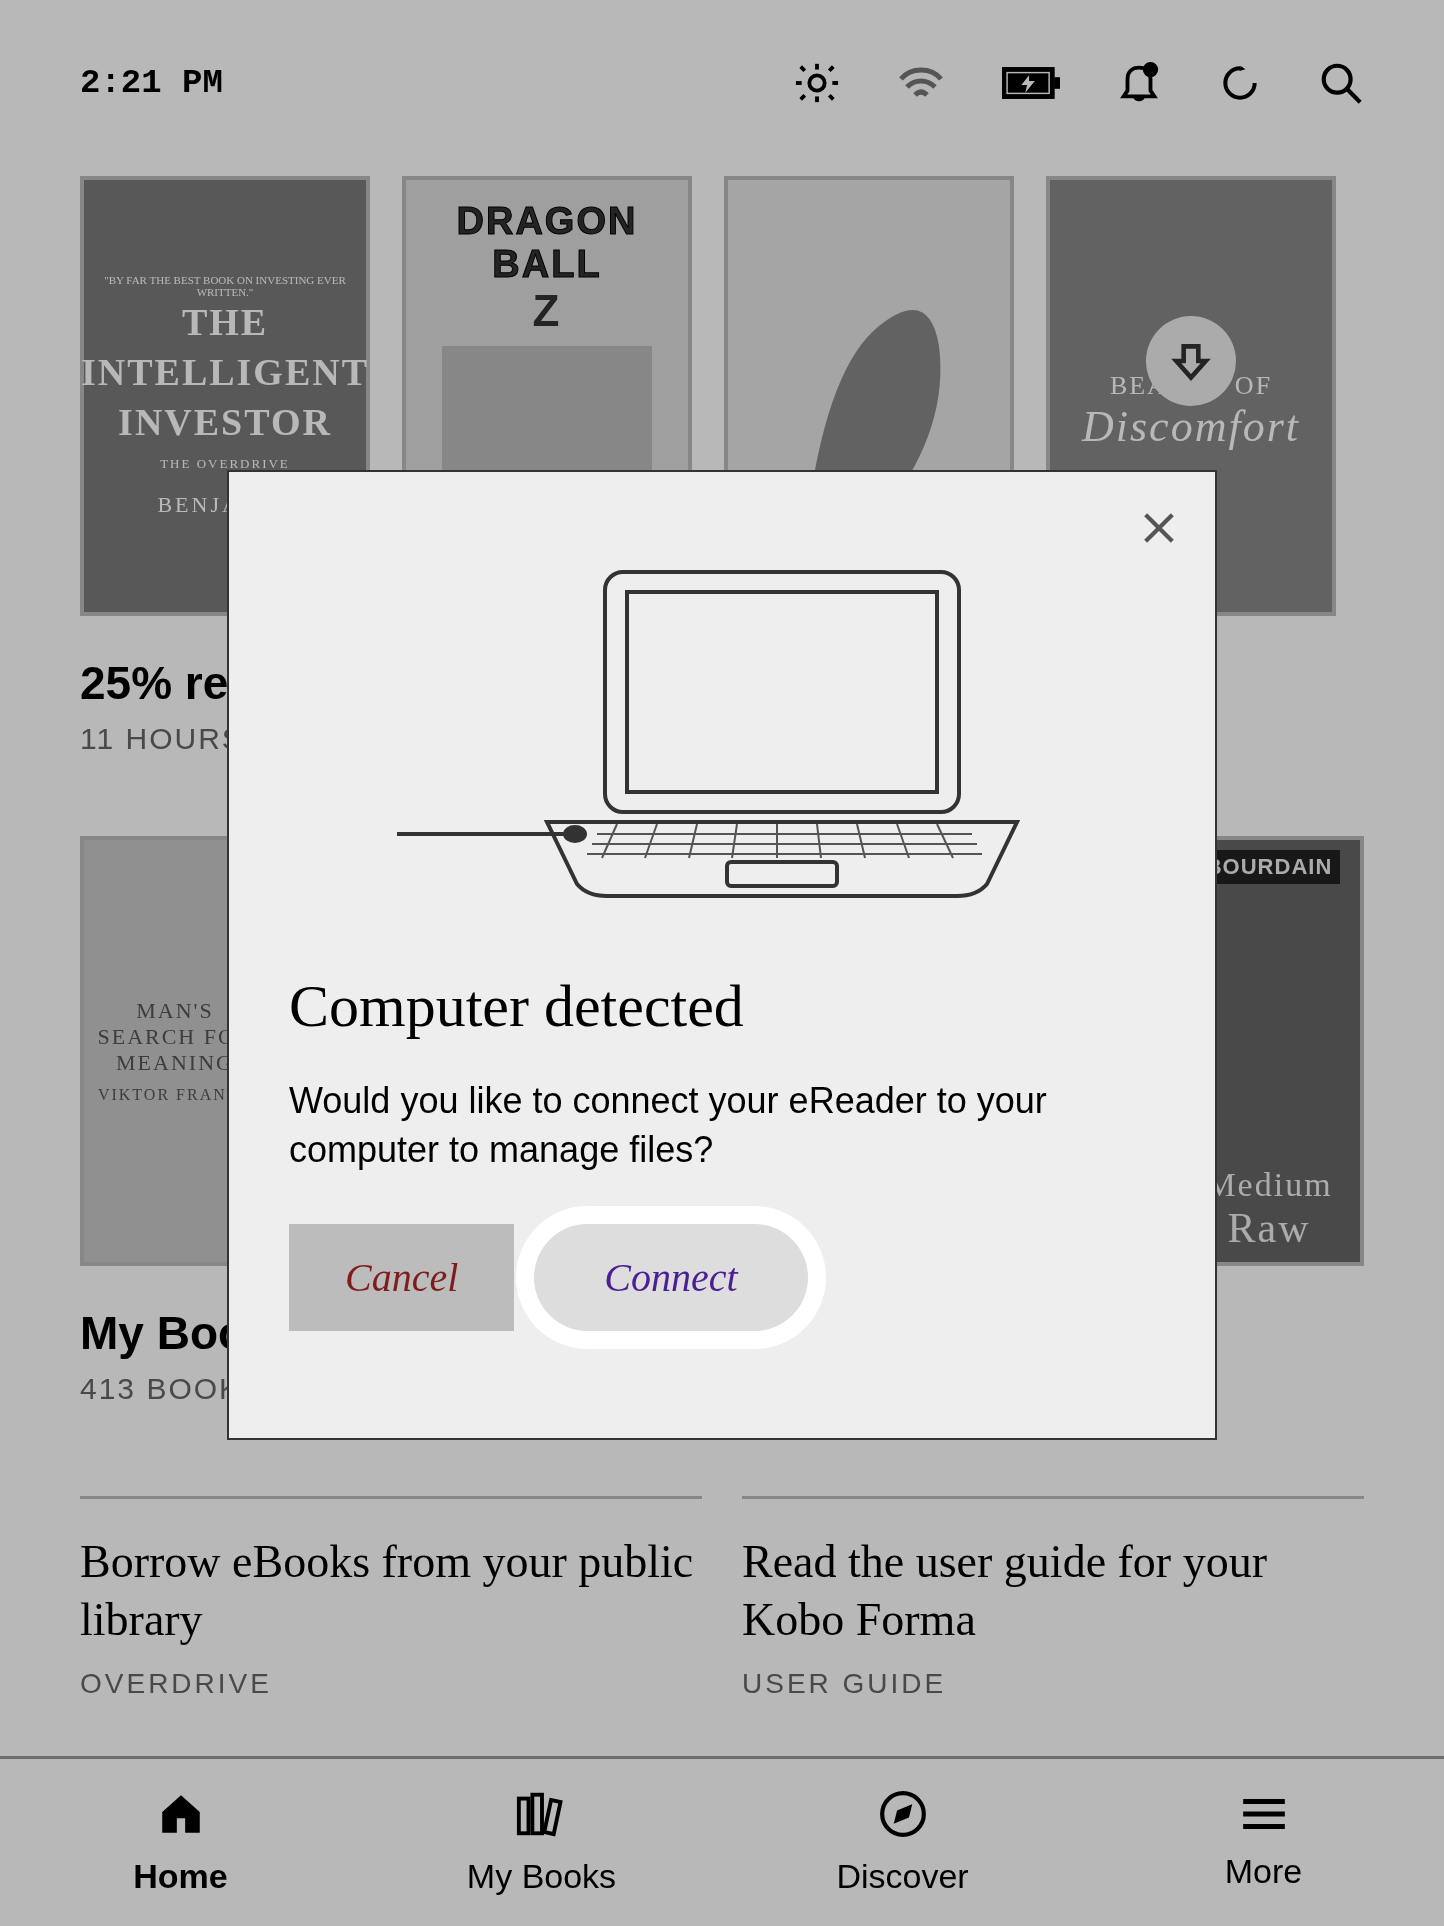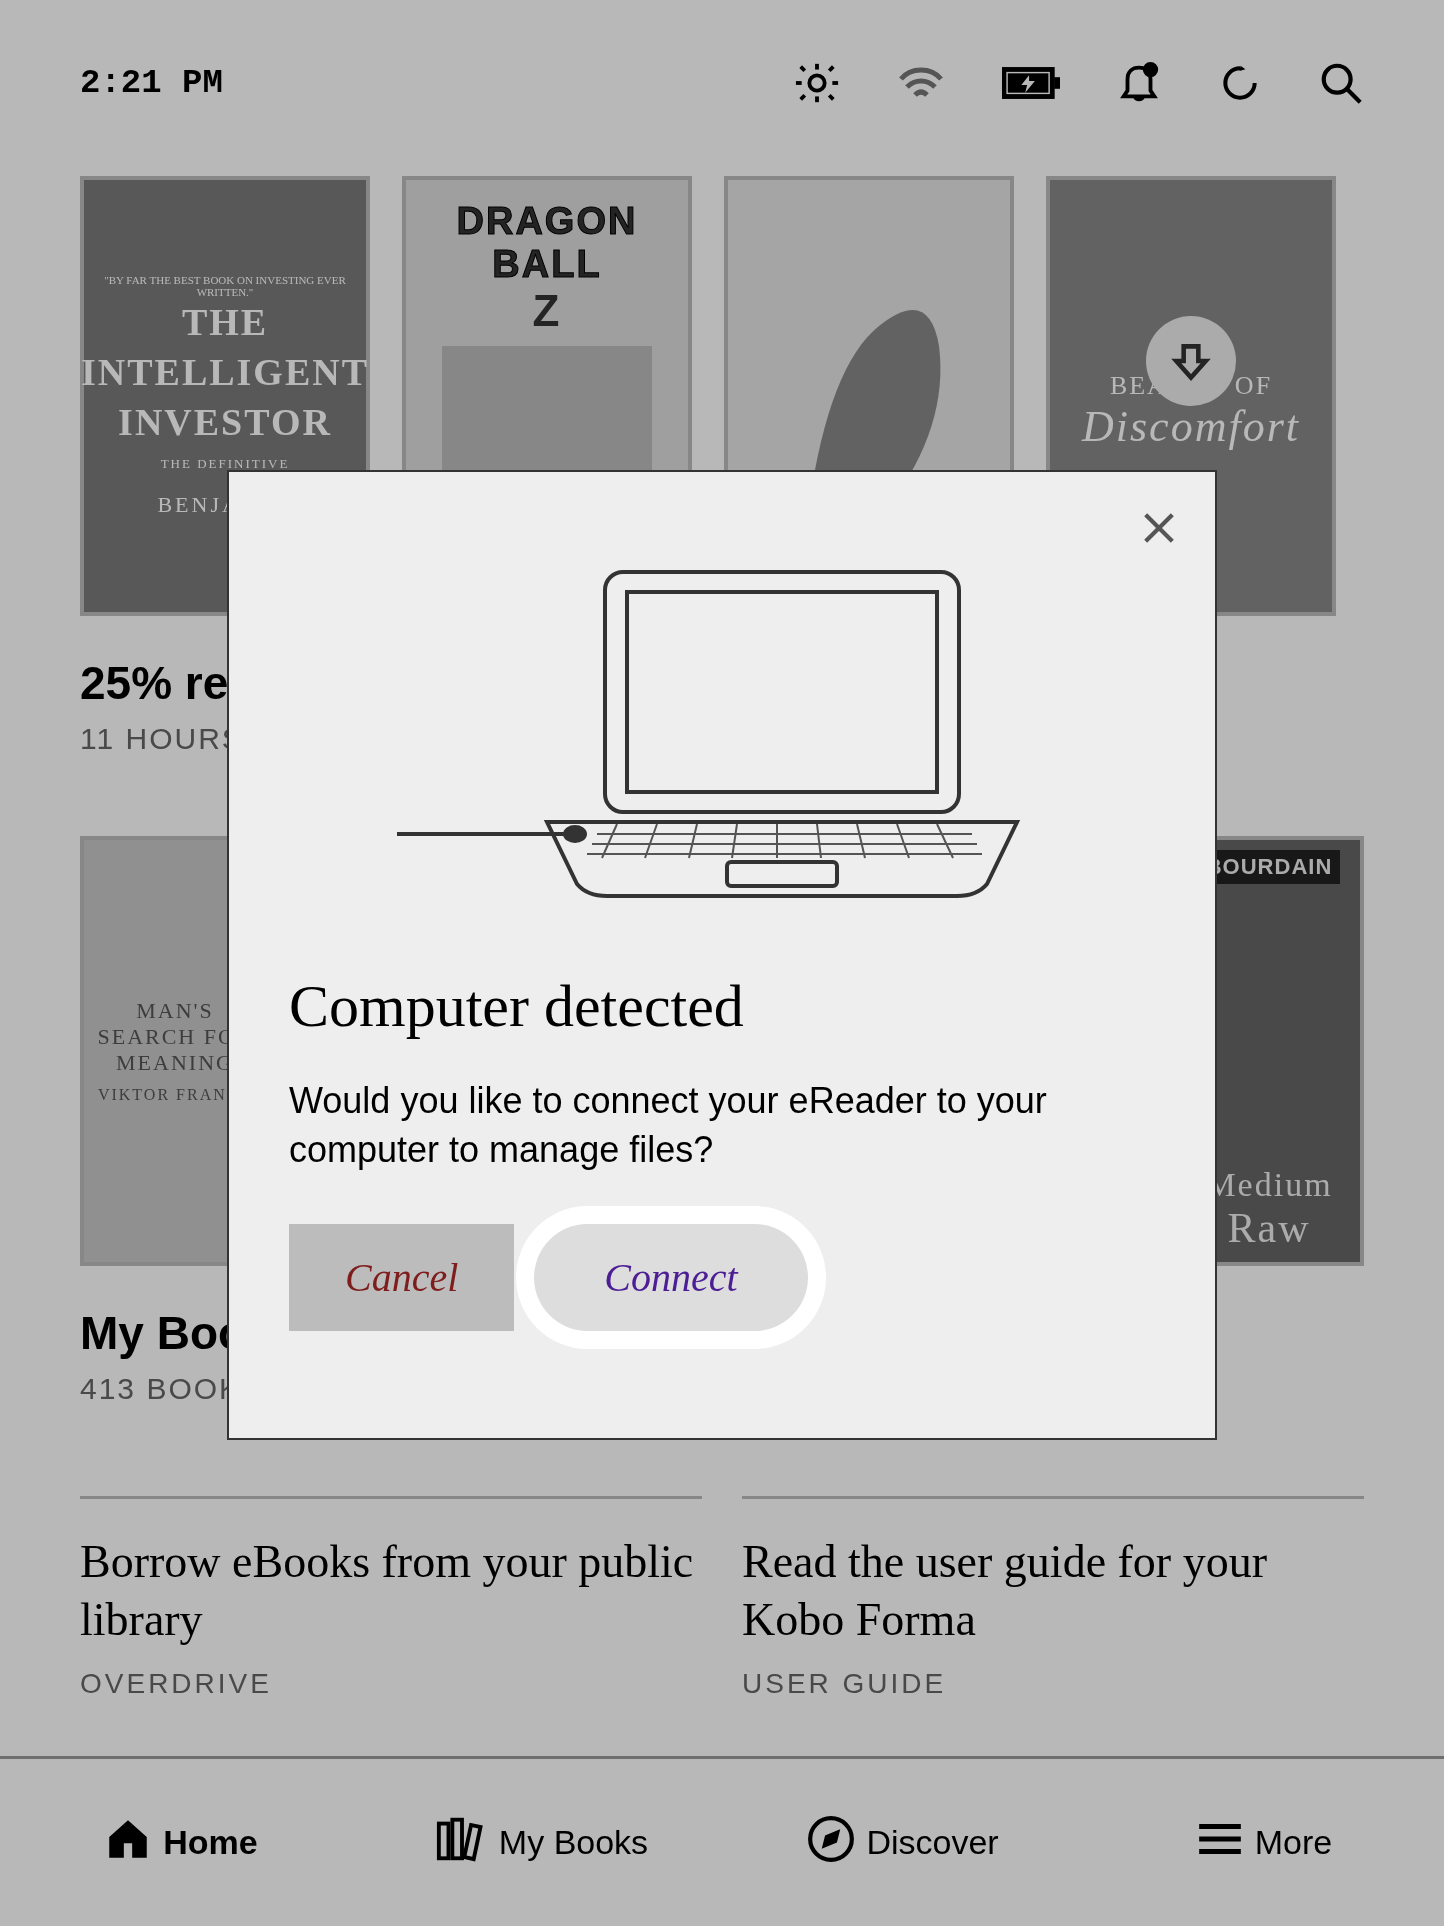--- a/index.html
+++ b/index.html
@@ -119,21 +119,21 @@
     position: absolute;
     bottom: 0; left: 0; right: 0;
     height: 170px;
     border-top: 3px solid #999;
     display: flex;
     background: #fff;
   }
   .nav-item {
     flex: 1;
     display: flex;
-    flex-direction: row;
+    flex-direction: column;
     align-items: center;
     justify-content: center;
     gap: 10px;
     font-family: -apple-system, Helvetica, Arial, sans-serif;
     font-size: 34px;
   }
   .nav-item.active { font-weight: 700; }
 
   
   .modal {
@@ -253,21 +253,21 @@
   </div>
 </div>
 
 <div class="content">
   <div class="book-row">
     <div class="book" style="background:#7a7a7a;">
       <div style="font-size:11px;letter-spacing:0;">"BY FAR THE BEST BOOK ON INVESTING EVER WRITTEN."</div>
       <div class="title-big">THE</div>
       <div class="title-big">INTELLIGENT</div>
       <div class="title-big">INVESTOR</div>
-      <div style="font-size:13px;margin-top:8px;">THE DEFINITIVE</div>
+      <div style="font-size:13px;margin-top:8px;">THE OVERDRIVE</div>
       <div class="author">BENJAMIN</div>
     </div>
     <div class="book" style="background:#ddd;color:#333;justify-content:flex-start;padding-top:20px;">
       <div style="font-family:Liberation Sans, sans-serif;font-size:38px;font-weight:900;-webkit-text-stroke:1px #000;">DRAGON BALL</div>
       <div style="font-family:Impact,sans-serif;font-size:44px;font-weight:900;">Z</div>
       <div style="flex:1;background:#bbb;width:80%;margin-top:10px;"></div>
     </div>
     <div class="book" style="background:#e5e5e5;">
       <svg width="200" height="300" viewBox="0 0 100 150">
           <path d="M20 130 Q 30 60 55 40 Q 80 20 85 50 Q 90 90 60 130 Z" fill="#888"></path>

